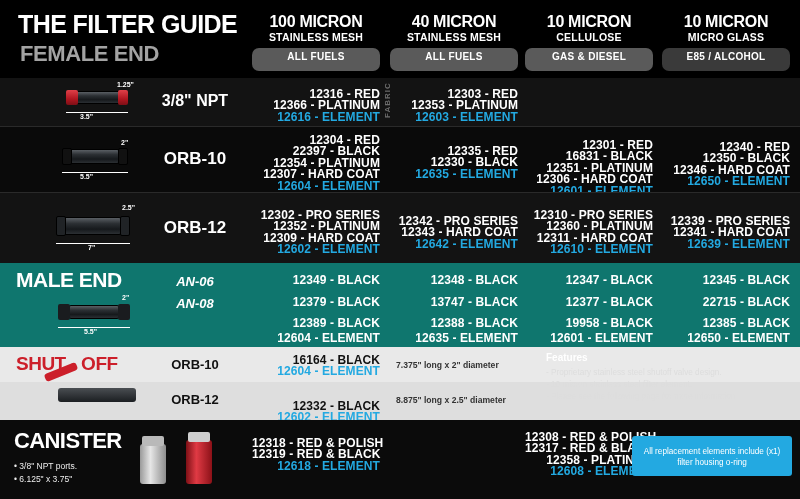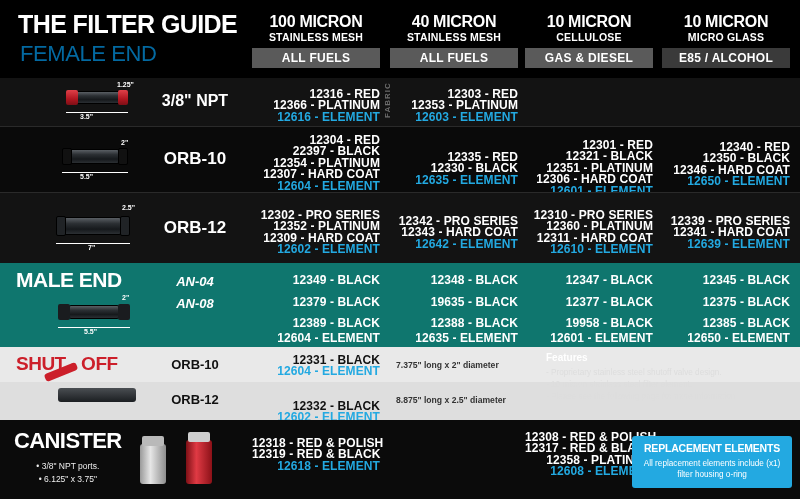--- a/index.html
+++ b/index.html
@@ -22,37 +22,37 @@
     position: absolute; left: 0; top: 0; width: 800px; height: 78px;
     background: #000;
   }
   .title-main {
     position: absolute; left: 18px; top: 10px;
     font-size: 25px; font-weight: bold; letter-spacing: -0.6px;
     color: #ffffff;
   }
   .title-sub {
     position: absolute; left: 20px; top: 41px;
-    font-size: 22px; font-weight: normal; letter-spacing: -0.4px;
-    color: #0369a1;
+    font-size: 22px; font-weight: bold; letter-spacing: -0.4px;
+    color: #a3a3a3;
   }
   .colhead {
     position: absolute; top: 13px; width: 128px; text-align: center;
   }
   .colhead .micron {
     font-size: 16px; font-weight: bold; letter-spacing: -0.3px; color: #fff;
     line-height: 17px;
   }
   .colhead .mat {
     font-size: 10.5px; font-weight: bold; letter-spacing: .2px; color: #fff;
     margin-top: 1px;
   }
   .colhead .fuel {
-    margin-top: 5px; font-size: 12px; font-weight: bold; letter-spacing: .3px;
-    color: #fff; padding: 3px 0 3px 0;
+    margin-top: 5px; font-size: 10px; font-weight: bold; letter-spacing: .3px;
+    color: #fff; padding: 3px 0 9px 0; border-radius: 7px;
   }
   .fuel.gray { background: #5a5a5a; }
   .fuel.dark { background: #3a3a3a; }
 
   
   .row { position: absolute; left: 0; width: 800px; }
   .row .label {
     position: absolute; left: 140px; width: 110px; text-align: center;
     font-weight: bold; color: #fff;
   }
@@ -110,21 +110,21 @@
   .features .ft-title { font-size: 10px; font-weight: bold; margin-bottom: 4px; }
   .features .ft-item { font-size: 8.2px; line-height: 12px; color: #ddd; }
 
   .repl {
     position: absolute; right: 8px; background: #23a9e1; border-radius: 3px;
     width: 160px; padding: 6px 8px 8px 8px; text-align: center;
   }
   .repl .rt { font-size: 10.5px; font-weight: bold; color: #fff; letter-spacing: -.2px; }
   .repl .rb { font-size: 8.2px; line-height: 11px; color: #fff; margin-top: 4px; }
 
-  .canister-txt { position: absolute; color: #fff; text-align: center; }
+  .canister-txt { position: absolute; color: #fff; }
   .canister-txt .ct { font-size: 22px; font-weight: bold; letter-spacing: -0.6px; }
   .canister-txt .cb { font-size: 8.5px; line-height: 13px; color: #eee; }
 
   .fabric-vert {
     position: absolute; writing-mode: vertical-rl; transform: rotate(180deg);
     font-size: 8px; font-weight: bold; color: #6d6d6d; letter-spacing: 1px;
   }
   .shut-note { position: absolute; font-size: 8.6px; font-weight: bold; }
 </style>
 </head>
@@ -198,28 +198,28 @@
     <div class="label" style="top:22px;font-size:17px">ORB-10</div>
 
     <div class="cell" style="left:252px;top:8px">
       <div class="ln">12304 - RED</div>
       <div class="ln">22397 - BLACK</div>
       <div class="ln">12354 - PLATINUM</div>
       <div class="ln">12307 - HARD COAT</div>
       <div class="ln el">12604 - ELEMENT</div>
       <div class="ln el">12614 - CRIMP ELEMENT</div>
     </div>
-    <div class="cell" style="left:390px;top:25px">
+    <div class="cell" style="left:390px;top:19px">
       <div class="ln">12335 - RED</div>
       <div class="ln">12330 - BLACK</div>
       <div class="ln el">12635 - ELEMENT</div>
     </div>
     <div class="cell" style="left:525px;top:13px">
       <div class="ln">12301 - RED</div>
-      <div class="ln">12321 - BLACK</div>
+      <div class="ln">16831 - BLACK</div>
       <div class="ln">12351 - PLATINUM</div>
       <div class="ln">12306 - HARD COAT</div>
       <div class="ln el">12601 - ELEMENT</div>
     </div>
     <div class="cell" style="left:662px;top:15px">
       <div class="ln">12340 - RED</div>
       <div class="ln">12350 - BLACK</div>
       <div class="ln">12346 - HARD COAT</div>
       <div class="ln el">12650 - ELEMENT</div>
     </div>
@@ -263,48 +263,48 @@
   <div class="row stripe-red" style="top:263px;height:84px">
     <div class="sect-title" style="left:16px;top:5px;font-size:21px;color:#fff">MALE END</div>
 
     <div class="filterbody" style="left:68px;top:42px;width:52px;height:14px"></div>
     <div style="position:absolute;left:58px;top:41px;width:12px;height:16px;background:#1a1c1f;border-radius:2px"></div>
     <div style="position:absolute;left:118px;top:41px;width:12px;height:16px;background:#1a1c1f;border-radius:2px"></div>
     <div class="dimline" style="left:122px;top:31px">2"</div>
     <div class="dimbar" style="left:58px;top:64px;width:72px"></div>
     <div class="dimline" style="left:84px;top:65px">5.5"</div>
 
-    <div class="label" style="top:11px;font-size:13px;font-style:italic">AN-04</div>
+    <div class="label" style="top:11px;font-size:13px;font-style:italic">AN-06</div>
     <div class="cell" style="left:252px;top:12px">12349 - BLACK</div>
     <div class="cell" style="left:390px;top:12px">12348 - BLACK</div>
     <div class="cell" style="left:525px;top:12px">12347 - BLACK</div>
     <div class="cell" style="left:662px;top:12px">12345 - BLACK</div>
 
     <div class="label" style="top:33px;font-size:13px;font-style:italic">AN-08</div>
     <div class="cell" style="left:252px;top:34px">12379 - BLACK</div>
-    <div class="cell" style="left:390px;top:34px">19635 - BLACK</div>
+    <div class="cell" style="left:390px;top:34px">13747 - BLACK</div>
     <div class="cell" style="left:525px;top:34px">12377 - BLACK</div>
-    <div class="cell" style="left:662px;top:34px">12375 - BLACK</div>
+    <div class="cell" style="left:662px;top:34px">22715 - BLACK</div>
 
     <div class="cell" style="left:252px;top:55px">12389 - BLACK</div>
     <div class="cell" style="left:390px;top:55px">12388 - BLACK</div>
     <div class="cell" style="left:525px;top:55px">19958 - BLACK</div>
     <div class="cell" style="left:662px;top:55px">12385 - BLACK</div>
 
     <div class="cell el" style="left:252px;top:70px">12604 - ELEMENT</div>
     <div class="cell el" style="left:390px;top:70px">12635 - ELEMENT</div>
     <div class="cell el" style="left:525px;top:70px">12601 - ELEMENT</div>
     <div class="cell el" style="left:662px;top:70px">12650 - ELEMENT</div>
   </div>
 
   <div class="row stripe-gray" style="top:347px;height:35px">
     <div class="sect-title" style="left:16px;top:6px;font-size:19px;color:#cc1f2a">SHUT - OFF</div>
     <div class="label" style="top:10px;font-size:13px;color:#111">ORB-10</div>
     <div class="cell" style="left:252px;top:8px;color:#111">
-      <div class="ln">12331 - BLACK</div>
+      <div class="ln">16164 - BLACK</div>
       <div class="ln el">12604 - ELEMENT</div>
     </div>
     <div class="shut-note" style="left:396px;top:13px;color:#333">7.375" long x 2" diameter</div>
   </div>
 
   <div class="row" style="top:382px;height:38px;background:#dedede">
 
     <div style="position:absolute;left:58px;top:6px;width:78px;height:14px;background:linear-gradient(180deg,#4a4e52,#1b1e21);border-radius:3px"></div>
     <div style="position:absolute;left:44px;top:-14px;width:34px;height:8px;background:#cc1f2a;border-radius:3px;transform:rotate(-22deg)"></div>
 
@@ -341,18 +341,17 @@
       <div class="ln el">12618 - ELEMENT</div>
     </div>
     <div class="cell" style="left:525px;top:12px">
       <div class="ln">12308 - RED &amp; POLISH</div>
       <div class="ln">12317 - RED &amp; BLACK</div>
       <div class="ln">12358 - PLATINUM</div>
       <div class="ln el">12608 - ELEMENT</div>
     </div>
 
     <div class="repl" style="top:16px">
-      <div class="rt">REPLACEMENT ELEMENTS</div>
       <div class="rb">All replacement elements include (x1) filter housing o-ring</div>
     </div>
   </div>
 
 </div>
 
 </body></html>

